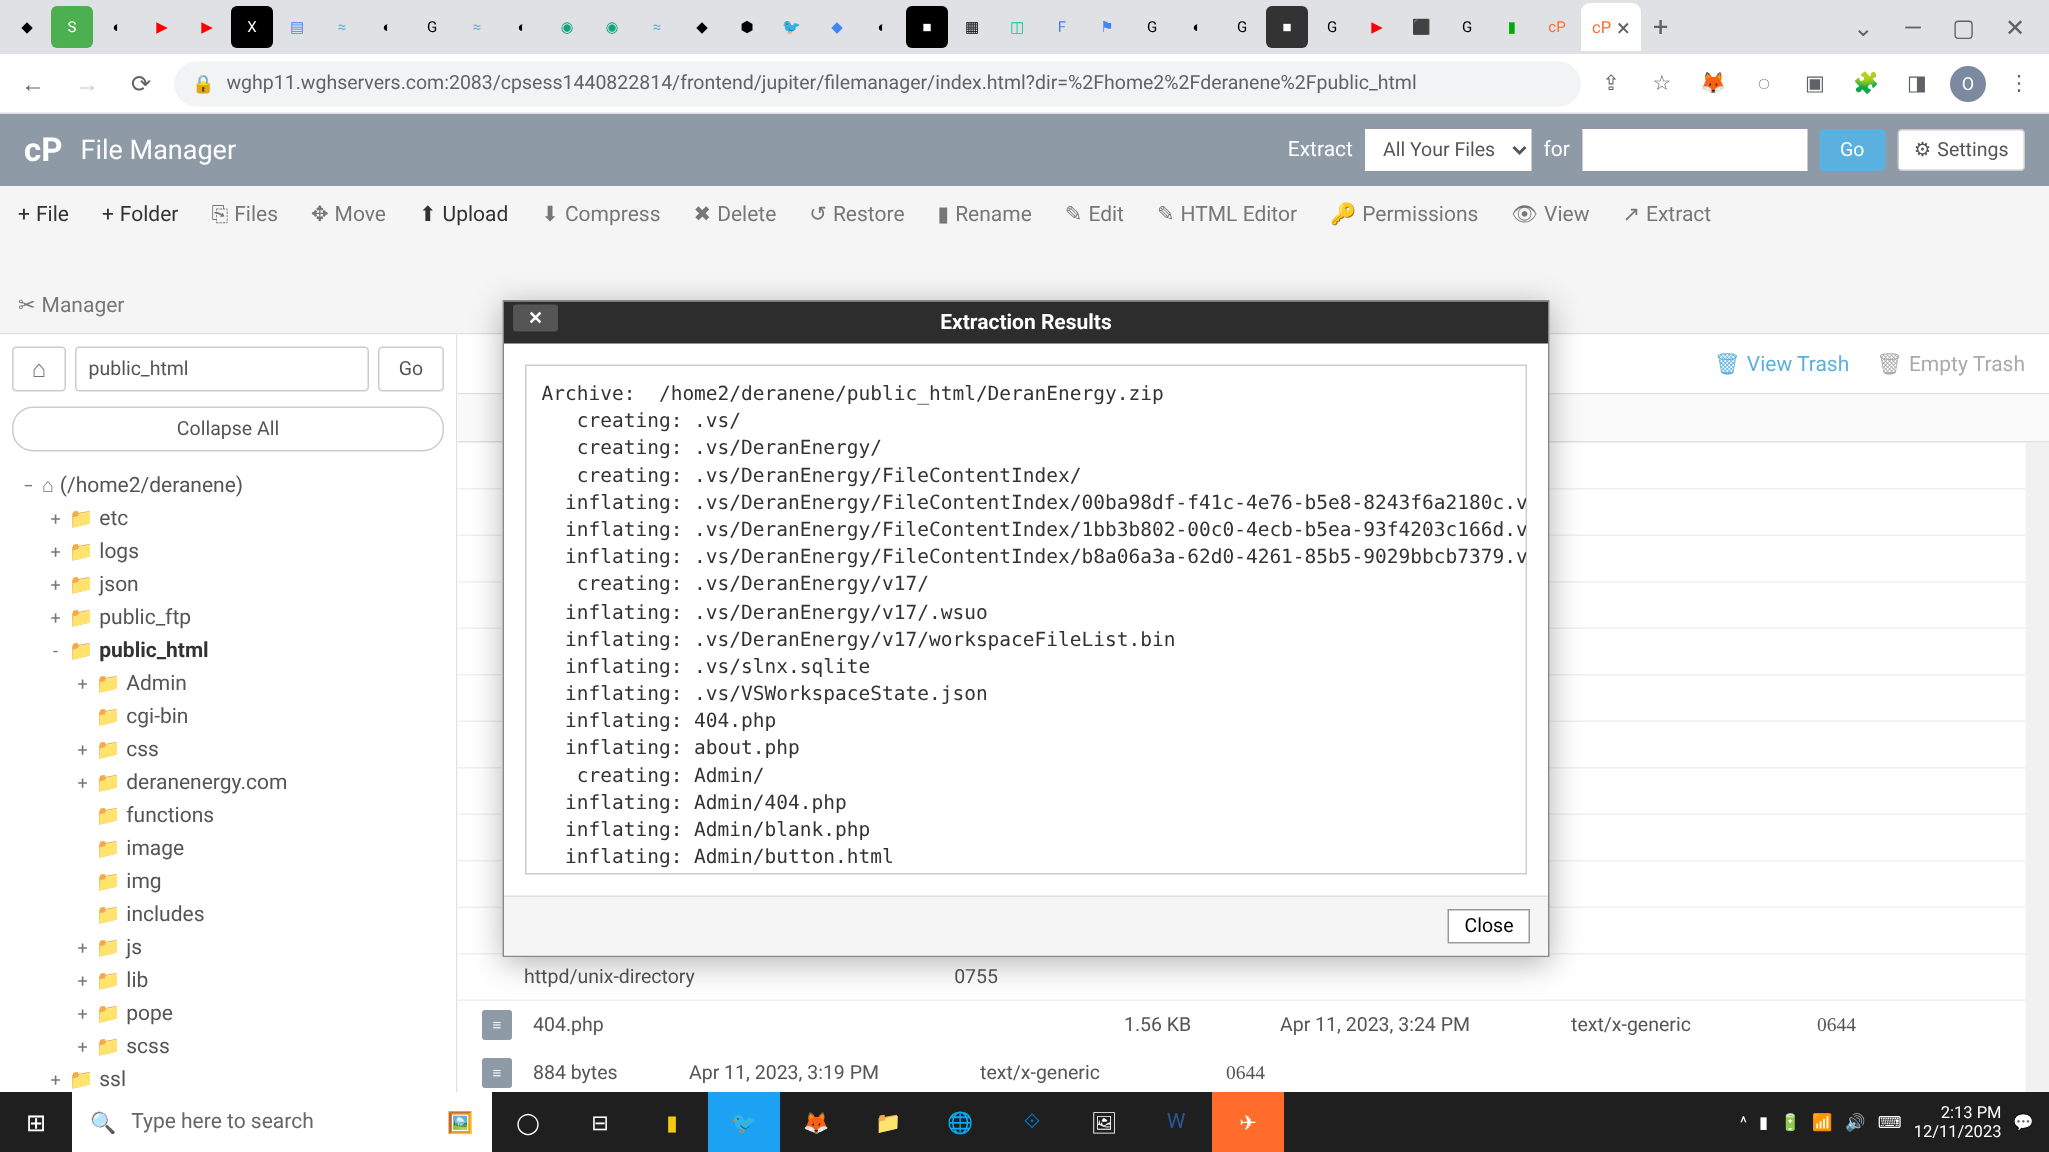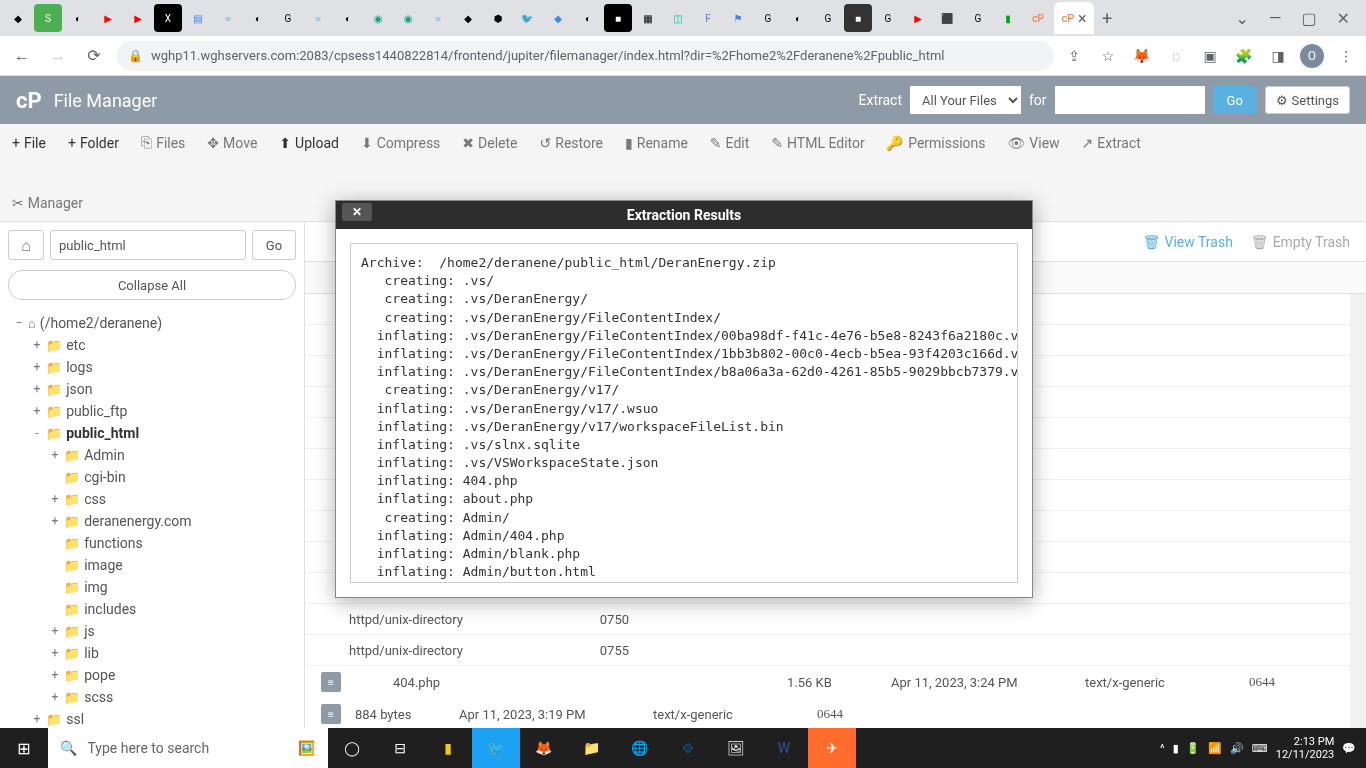--- a/index.html
+++ b/index.html
@@ -55,26 +55,26 @@
 
 
 .file-area { flex: 1; display: flex; flex-direction: column; background: #fff; }
 .file-header { height: 40px; display: flex; align-items: center; justify-content: flex-end; gap: 18px; padding: 0 16px; border-bottom: 1px solid #e0e0e0; }
 .fh-link { color: #5ab0de; font-size: 14px; display: flex; align-items: center; gap: 4px; cursor: pointer; }
 .fh-link.disabled { color: #aaa; }
 .table-head { height: 32px; display: flex; align-items: center; padding: 0 16px 0 44px; border-bottom: 1px solid #e0e0e0; background: #fafafa; font-size: 14px; }
 .th-type { flex: 0 0 180px; color: #5ab0de; }
 .th-perm { flex: 0 0 100px; color: #5ab0de; text-align: right; }
 .table-body { flex: 1; overflow-y: auto; position: relative; }
-.table-row { height: 31px; display: flex; align-items: center; padding: 0 16px 0 44px; font-size: 13px; color: #555; border-bottom: 1px solid #f0f0f0; }
+.table-row { height: 31px; display: flex; align-items: center; padding: 0 16px 0 44px; font-size: 13px; color: #555; border-bottom: 1px solid #f0f0f0; gap: 36px; }
 .cell-type { flex: 0 0 180px; }
 .cell-perm { flex: 0 0 100px; text-align: right; }
 .file-row { display:flex; align-items:center; padding: 6px 16px; gap: 14px; font-size:13px; color:#555; }
 .file-row .icon { width:20px; height:20px; background:#8e9aa6; border-radius:2px; display:flex;align-items:center;justify-content:center;color:#fff;font-size:10px; }
-.file-name { flex: 0 0 380px; margin-left: 38px; }
+.file-name { flex: 0 0 380px; }
 .file-size { flex: 0 0 90px; }
 .file-date { flex: 0 0 180px; }
 .file-type { flex: 0 0 150px; }
 .file-perm { flex: 0 0 60px; font-family: Liberation Serif, serif; }
 
 
 .modal-backdrop { position: absolute; top: 200px; left: 335px; width: 698px; background: #fff; border: 1px solid #888; box-shadow: 0 4px 20px rgba(0,0,0,0.3); }
 .modal-title { background: #2d2d2d; color: #fff; height: 28px; display: flex; align-items: center; justify-content: center; font-size: 14px; font-weight: bold; position: relative; }
 .modal-close-x { position: absolute; left: 6px; top: 2px; width: 30px; height: 18px; background: #555; color: #fff; display: flex; align-items: center; justify-content: center; font-size: 12px; border-radius: 2px; cursor: pointer; }
 .modal-body { padding: 14px; }
@@ -473,20 +473,23 @@
   inflating: .vs/DeranEnergy/v17/workspaceFileList.bin
   inflating: .vs/slnx.sqlite
   inflating: .vs/VSWorkspaceState.json
   inflating: 404.php
   inflating: about.php
    creating: Admin/
   inflating: Admin/404.php
   inflating: Admin/blank.php
   inflating: Admin/button.html</pre>
   </div>
+  <div class="modal-footer">
+    <button class="modal-close-btn">Close</button>
+  </div>
 </div>
 
 <div class="taskbar">
   <div class="start">⊞</div>
   <div class="search-box">
     <span>🔍</span>
     <span>Type here to search</span>
     <span style="margin-left:auto">🖼️</span>
   </div>
   <div class="tb-icons">

